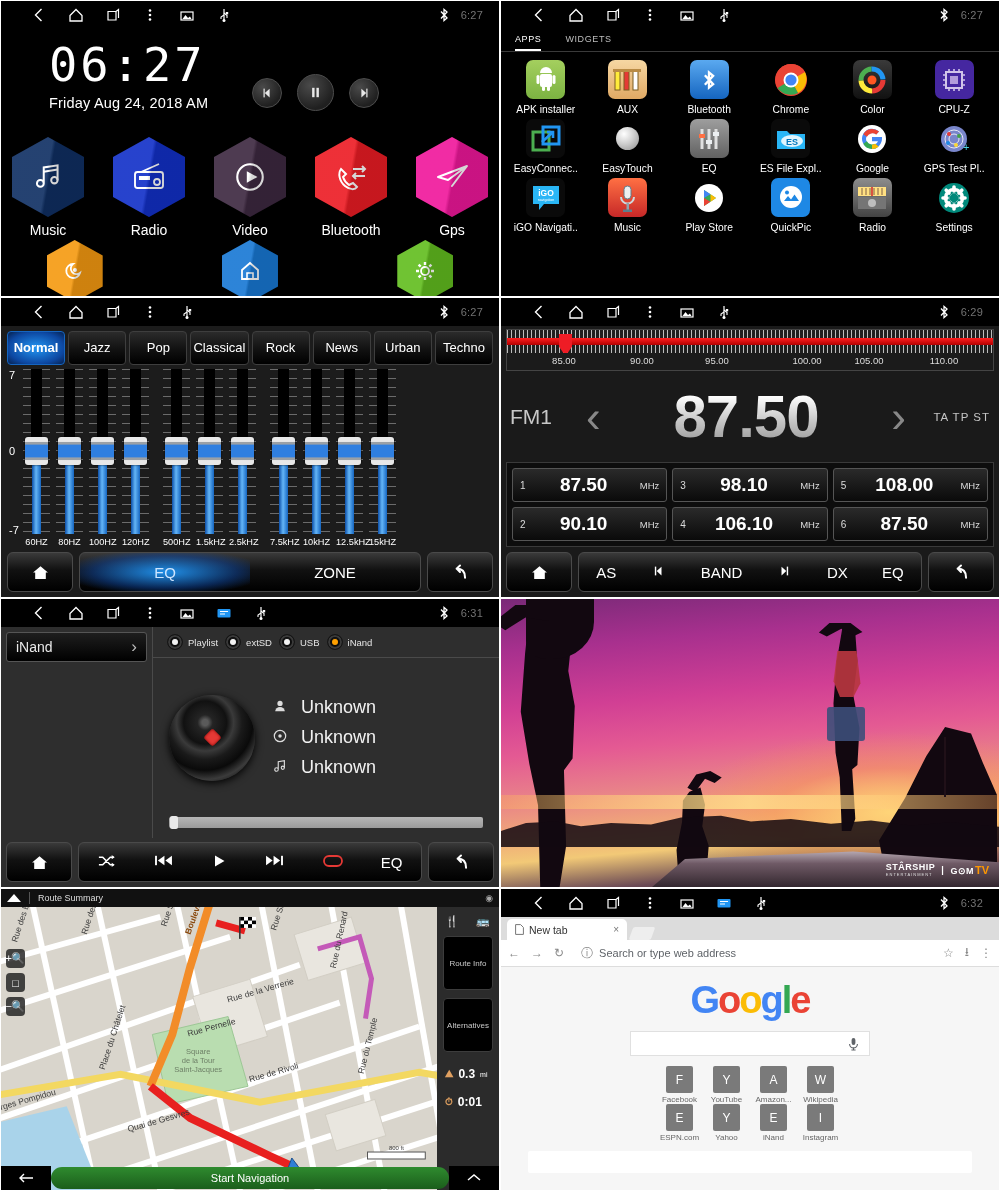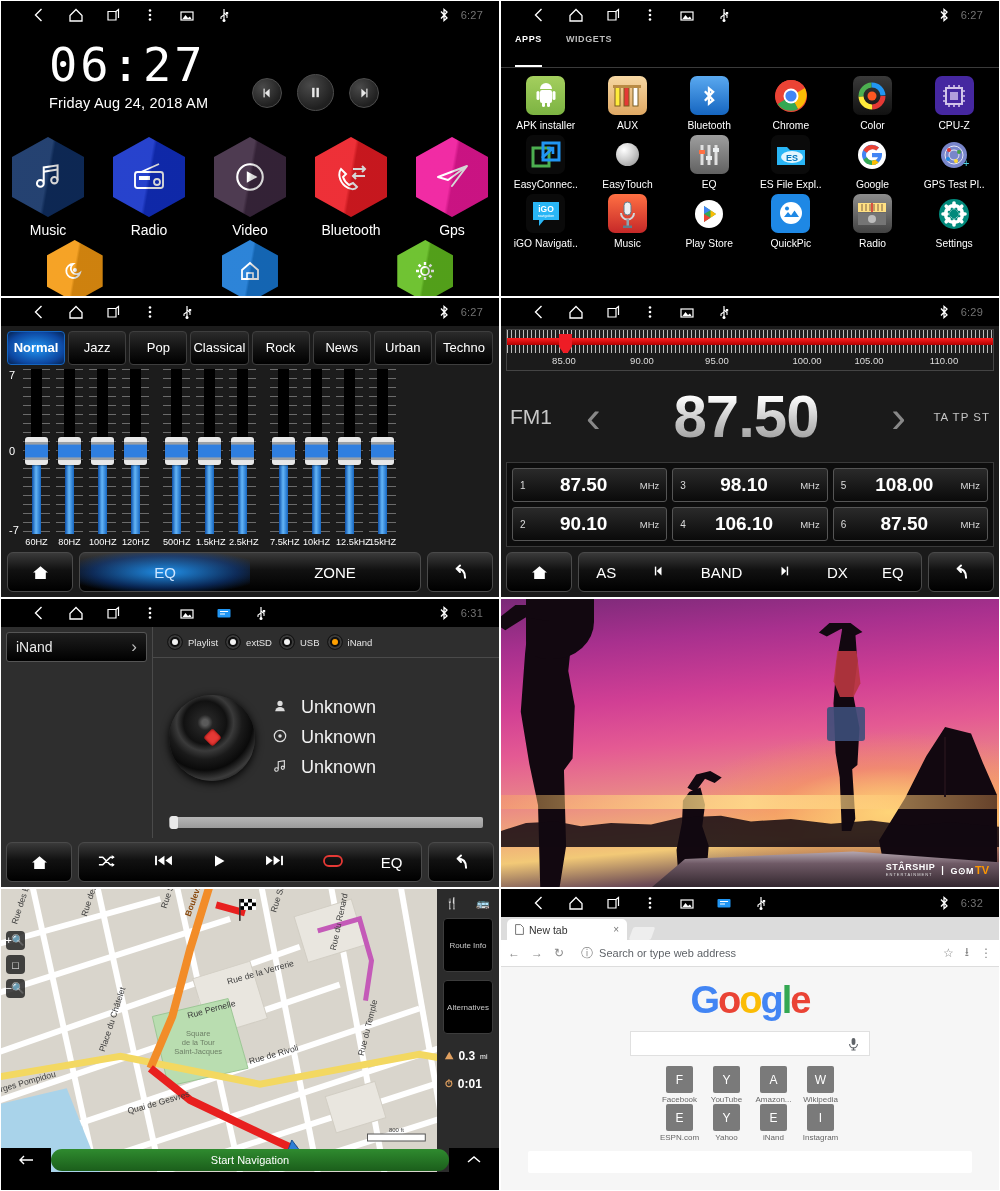--- a/index.html
+++ b/index.html
@@ -59,21 +59,21 @@
   .hex::after{
     content:""; position:absolute; inset:0;
     background: linear-gradient(100deg, rgba(255,255,255,.09) 0 48%, rgba(0,0,0,.16) 52% 100%);
   }
   .hexlabel { color:#fff; font-size:14px; margin-top:5px; }
   .hexrow2 { display:flex; justify-content:center; gap: 28px; margin-top: 2px; }
   .hex.small { width:56px; height:62px; }
 
   
   .appsbar { display:flex; gap:24px; padding: 5px 14px 0 14px; }
-  .apptab { color:#bdbdbd; font-size:9px; font-weight:bold; letter-spacing:.6px; padding-bottom:21px;}
+  .apptab { color:#bdbdbd; font-size:9px; font-weight:normal; letter-spacing:.6px; padding-bottom:5px;}
   .apptab.sel { color:#fff; border-bottom: 2px solid #fff; }
   .appsdiv { height:1px; background:#3a3a3a; }
   .appgrid {
     display:grid; grid-template-columns: repeat(6, 1fr);
     row-gap: 4px; padding: 8px 4px 0 4px;
   }
   .appcell { text-align:center; }
   .appicon {
     width: 39px; height: 39px; margin: 0 auto 5px; border-radius: 7px;
     display:flex; align-items:center; justify-content:center; position:relative;
@@ -1163,20 +1163,26 @@
         <div class="wm1">|</div>
         <div style="display:flex;align-items:baseline;gap:1px">
           <span class="wm1">G⊙M</span>
           <span class="wm2">TV</span>
         </div>
       </div>
     </div>
   </div>
 
   <div class="panel">
+    <div class="maptop">
+      <div class="mapback"></div>
+      <div style="width:1px;height:12px;background:#555"></div>
+      <span>Route Summary</span>
+      <span style="margin-left:auto;color:#aaa">◉</span>
+    </div>
 
     <div class="maparea">
       <svg class="mapcanvas" viewBox="0 0 500 285" preserveAspectRatio="none">
         <rect x="0" y="0" width="500" height="285" fill="#e6e3db"></rect>
 
         <g fill="#d9d5cc">
           <rect x="0" y="0" width="500" height="285"></rect>
         </g>
 
         <g stroke="#ffffff" stroke-width="6" fill="none">

